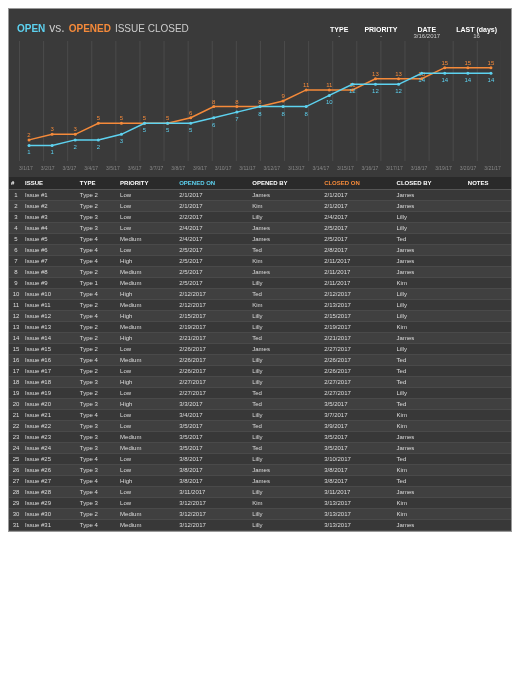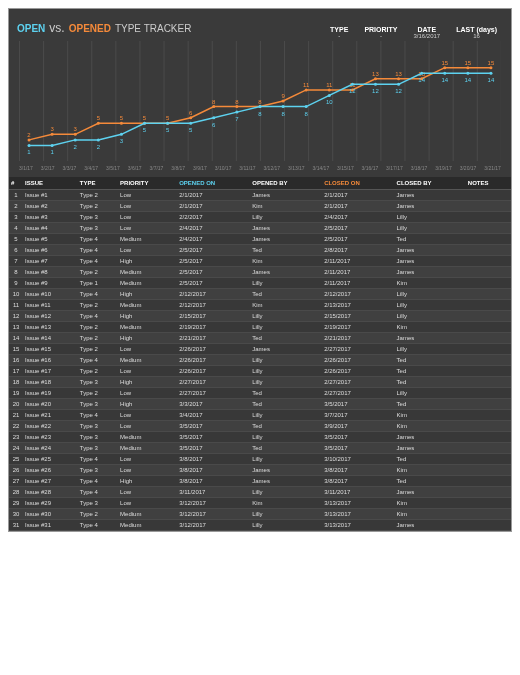--- a/index.html
+++ b/index.html
@@ -63,21 +63,21 @@
   .table td.num { width: 14px; text-align: center; }
 </style>
 </head>
 <body>
 
 <div class="container">
   <div class="header">
     <span class="title-open">OPEN</span>
     <span class="title-vs">vs.</span>
     <span class="title-closed">OPENED</span>
-    <span class="title-tracker">TYPE TRACKER</span>
+    <span class="title-tracker">ISSUE CLOSED</span>
     <div class="filter-block">
       <span class="filter-label">TYPE</span>
       <span class="filter-value">-</span>
     </div>
     <div class="filter-block">
       <span class="filter-label">PRIORITY</span>
       <span class="filter-value">-</span>
     </div>
     <div class="filter-block">
       <span class="filter-label">DATE</span>

